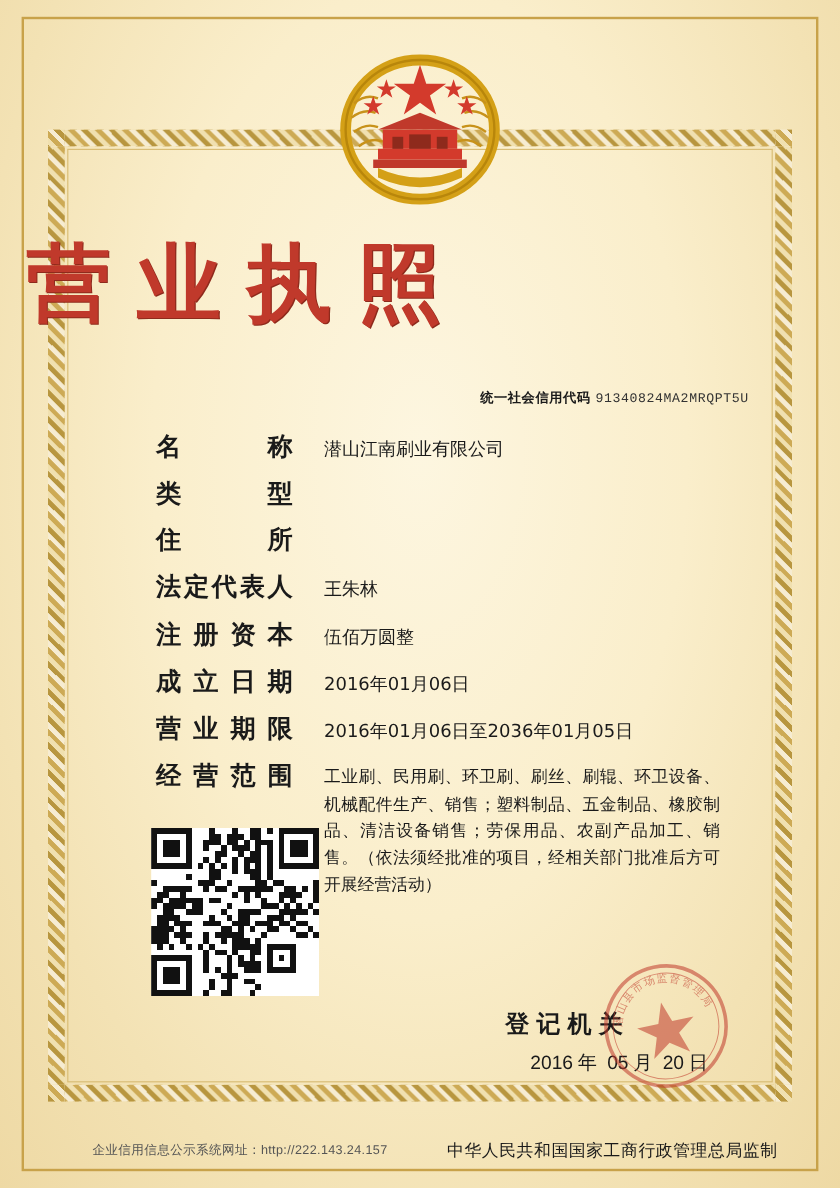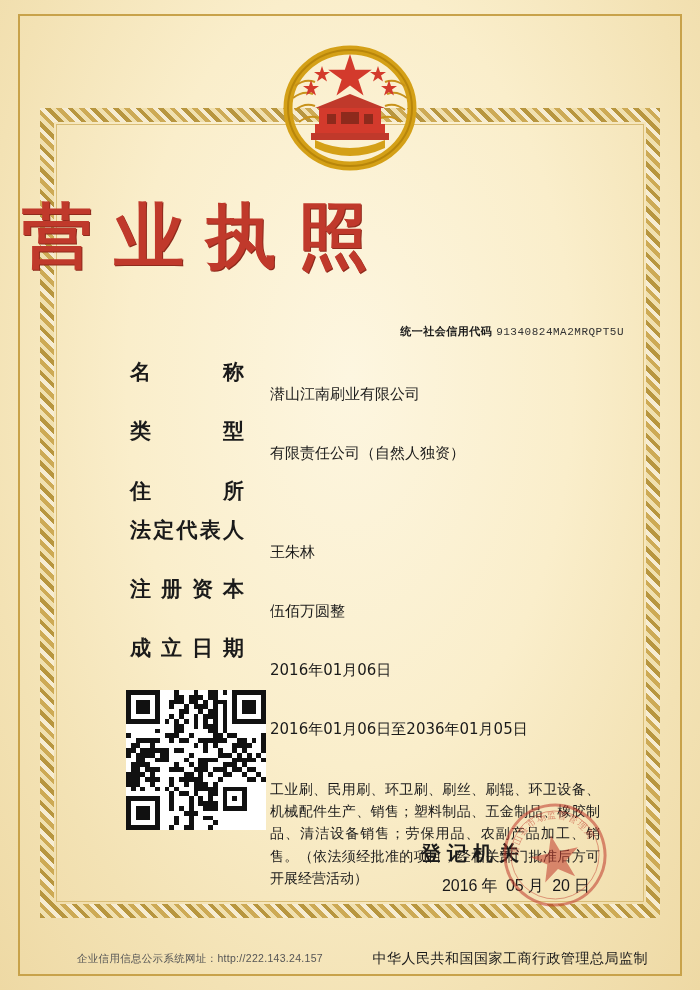--- a/index.html
+++ b/index.html
@@ -135,21 +135,20 @@
   .row .key.wide {
     letter-spacing: 0;
   }
   .row .val {
     flex: 1;
     font-size: 15px;
     color: #1a1a1a;
     padding-top: 5px;
     line-height: 1.55;
     font-family: "DejaVu Sans", "Liberation Sans", sans-serif;
-    margin-top: 20px;
   }
   .row.scope .val {
     font-size: 14px;
     line-height: 1.6;
     text-align: justify;
   }
 
   
   .qr {
     position: absolute;
@@ -276,21 +275,20 @@
         <span>称</span>
       </div>
       <div class="val">潜山江南刷业有限公司</div>
     </div>
 
     <div class="row">
       <div class="key">
         <span>类</span>
         <span>型</span>
       </div>
-      <div class="val">有限责任公司（自然人独资）</div>
     </div>
 
     <div class="row">
       <div class="key">
         <span>住</span>
         <span>所</span>
       </div>
     </div>
 
     <div class="row">

